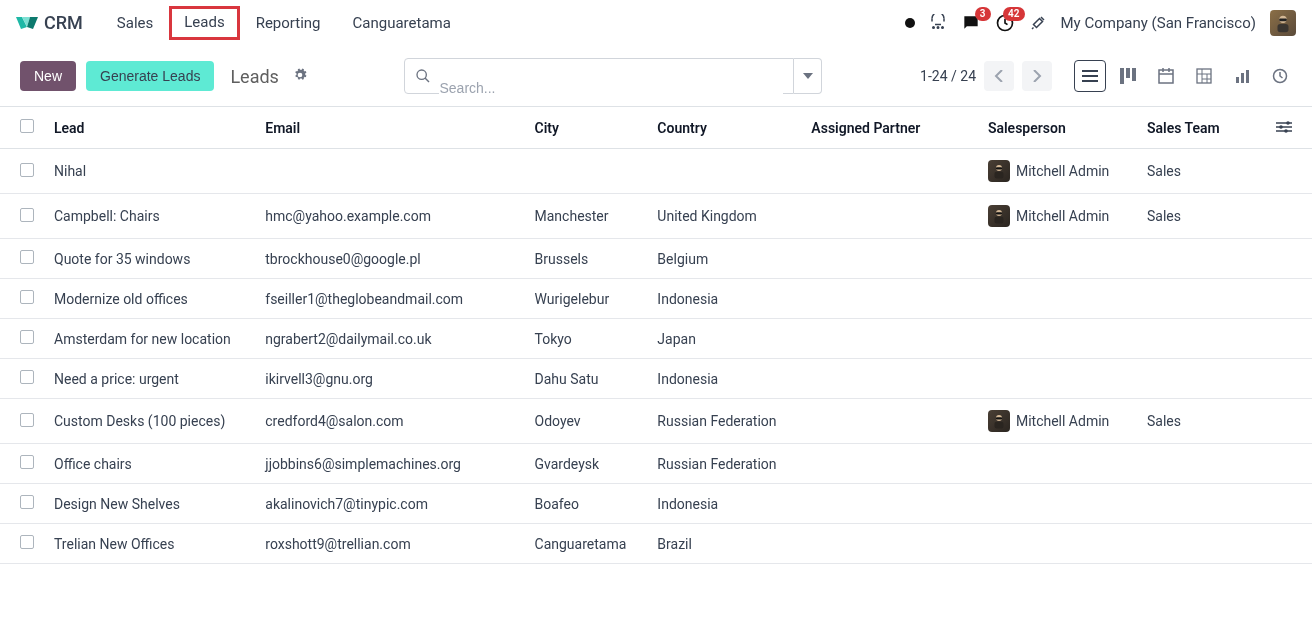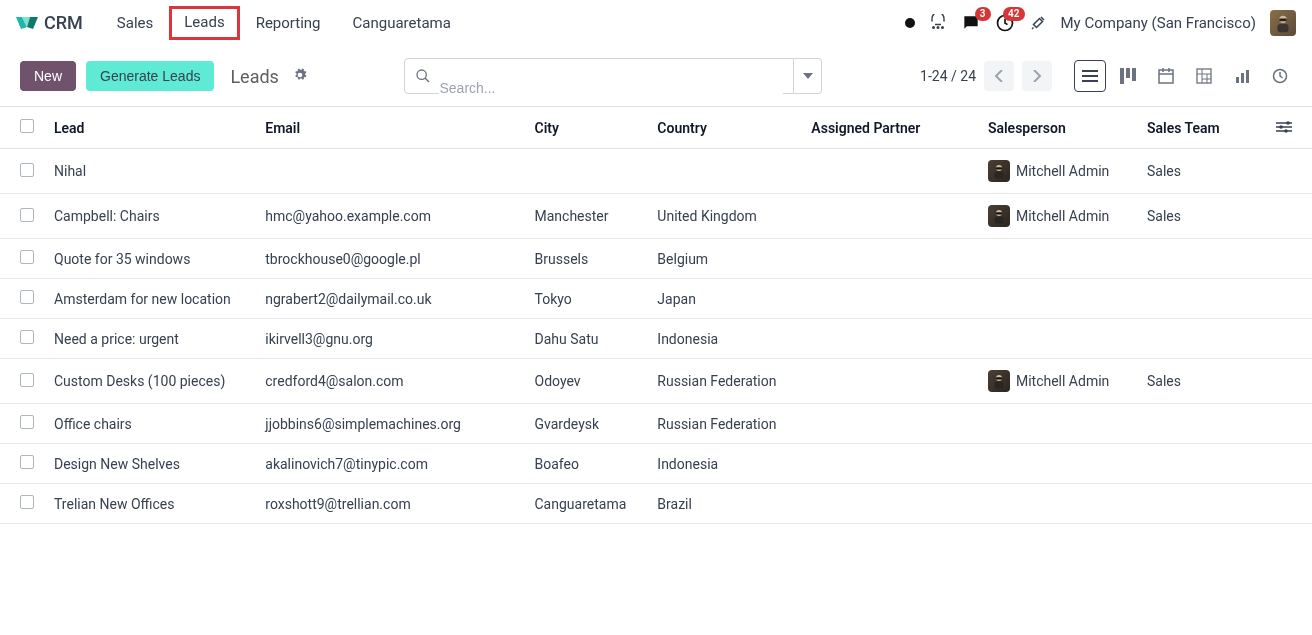--- a/index.html
+++ b/index.html
@@ -278,20 +278,31 @@
           <td class="col-email">tbrockhouse0@google.pl</td>
           <td class="col-city">Brussels</td>
           <td class="col-country">Belgium</td>
           <td class="col-partner"></td>
           <td class="col-sales"></td>
           <td class="col-team"></td>
           <td class="col-opt"></td>
         </tr>
         <tr>
           <td class="col-check"><span class="checkbox"></span></td>
+          <td class="col-lead">Modernize old offices</td>
+          <td class="col-email">fseiller1@theglobeandmail.com</td>
+          <td class="col-city">Wurigelebur</td>
+          <td class="col-country">Indonesia</td>
+          <td class="col-partner"></td>
+          <td class="col-sales"></td>
+          <td class="col-team"></td>
+          <td class="col-opt"></td>
+        </tr>
+        <tr>
+          <td class="col-check"><span class="checkbox"></span></td>
           <td class="col-lead">Amsterdam for new location</td>
           <td class="col-email">ngrabert2@dailymail.co.uk</td>
           <td class="col-city">Tokyo</td>
           <td class="col-country">Japan</td>
           <td class="col-partner"></td>
           <td class="col-sales"></td>
           <td class="col-team"></td>
           <td class="col-opt"></td>
         </tr>
         <tr>

